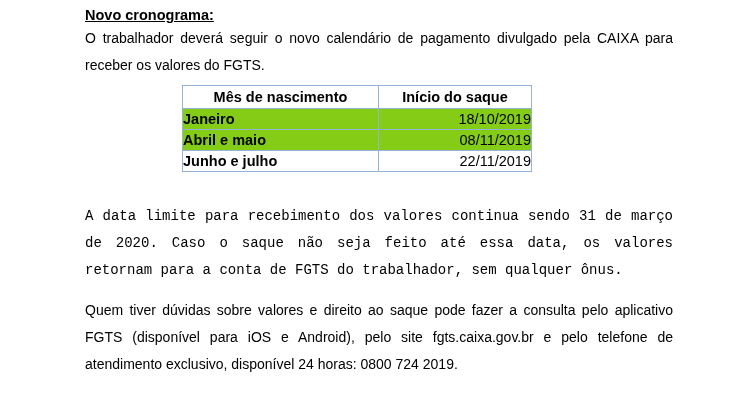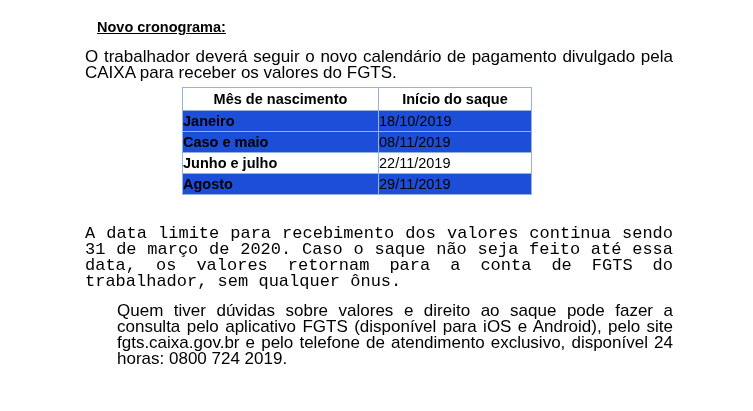--- a/index.html
+++ b/index.html
@@ -19,35 +19,34 @@
     position: absolute;
     left: 85px;
     top: 6px;
     width: 588px;
   }
   .heading {
     font-size: 14.5px;
     line-height: 19px;
     font-weight: bold;
     text-decoration: underline;
-    margin: 12px;
+    margin: 0;
   }
   .para {
-    font-size: 17px;
-    line-height: 16px;
+    font-size: 14px;
+    line-height: 27px;
     text-align: justify;
     margin: 0;
   }
   .para-deadline {
     margin-top: 31px;
     font-family: Liberation Mono, monospace;
   }
   .para-contact {
     margin-top: 13px;
-    margin-left: 32px;
   }
   table.schedule {
     border-collapse: collapse;
     margin: 6px 0 0 97px;
     table-layout: fixed;
     border-radius: 28px;
   }
   table.schedule th,
   table.schedule td {
     border: 1.5px solid #95b3d7;
@@ -65,24 +64,24 @@
     height: 20px;
   }
   th.col-month, td.cell-month { width: 195px; }
   th.col-date,  td.cell-date  { width: 152px; }
   td.cell-month {
     font-weight: bold;
     text-align: left;
     padding-left: 6px;
   }
   td.cell-date {
-    text-align: left;
+    text-align: right;
   }
   tr.band td {
-    background: #1d4ed8;
+    background: #84cc16;
   }
 </style>
 </head>
 <body>
 
 <div class="page">
 
   <p class="heading">Novo cronograma:</p>
 
   <p class="para">O trabalhador deverá seguir o novo calendário de pagamento divulgado pela CAIXA para receber os valores do FGTS.</p>
@@ -93,30 +92,26 @@
         <th class="col-month">Mês de nascimento</th>
         <th class="col-date">Início do saque</th>
       </tr>
     </thead>
     <tbody>
       <tr class="band">
         <td class="cell-month">Janeiro</td>
         <td class="cell-date">18/10/2019</td>
       </tr>
       <tr class="band">
-        <td class="cell-month">Caso e maio</td>
+        <td class="cell-month">Abril e maio</td>
         <td class="cell-date">08/11/2019</td>
       </tr>
       <tr>
         <td class="cell-month">Junho e julho</td>
         <td class="cell-date">22/11/2019</td>
-      </tr>
-      <tr class="band">
-        <td class="cell-month">Agosto</td>
-        <td class="cell-date">29/11/2019</td>
       </tr>
     </tbody>
   </table>
 
   <p class="para para-deadline">A data limite para recebimento dos valores continua sendo 31 de março de 2020. Caso o saque não seja feito até essa data, os valores retornam para a conta de FGTS do trabalhador, sem qualquer ônus.</p>
 
   <p class="para para-contact">Quem tiver dúvidas sobre valores e direito ao saque pode fazer a consulta pelo aplicativo FGTS (disponível para iOS e Android), pelo site fgts.caixa.gov.br e pelo telefone de atendimento exclusivo, disponível 24 horas: 0800 724 2019.</p>
 
 </div>
 

